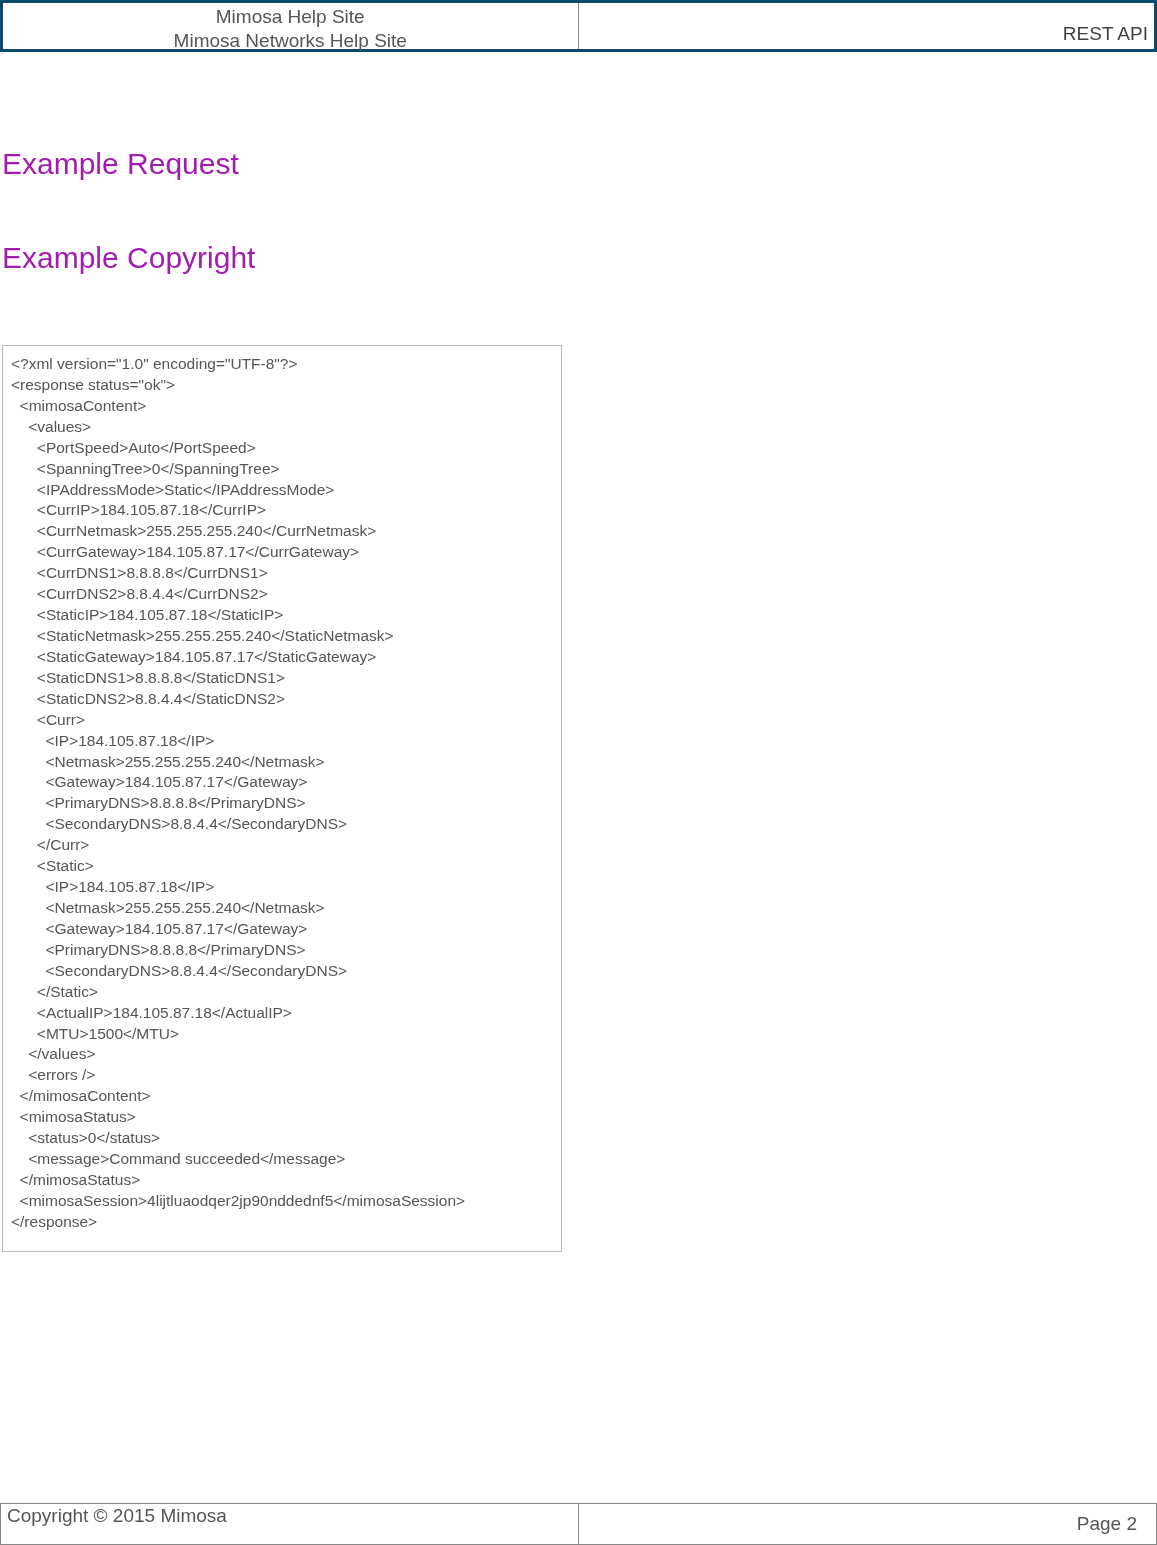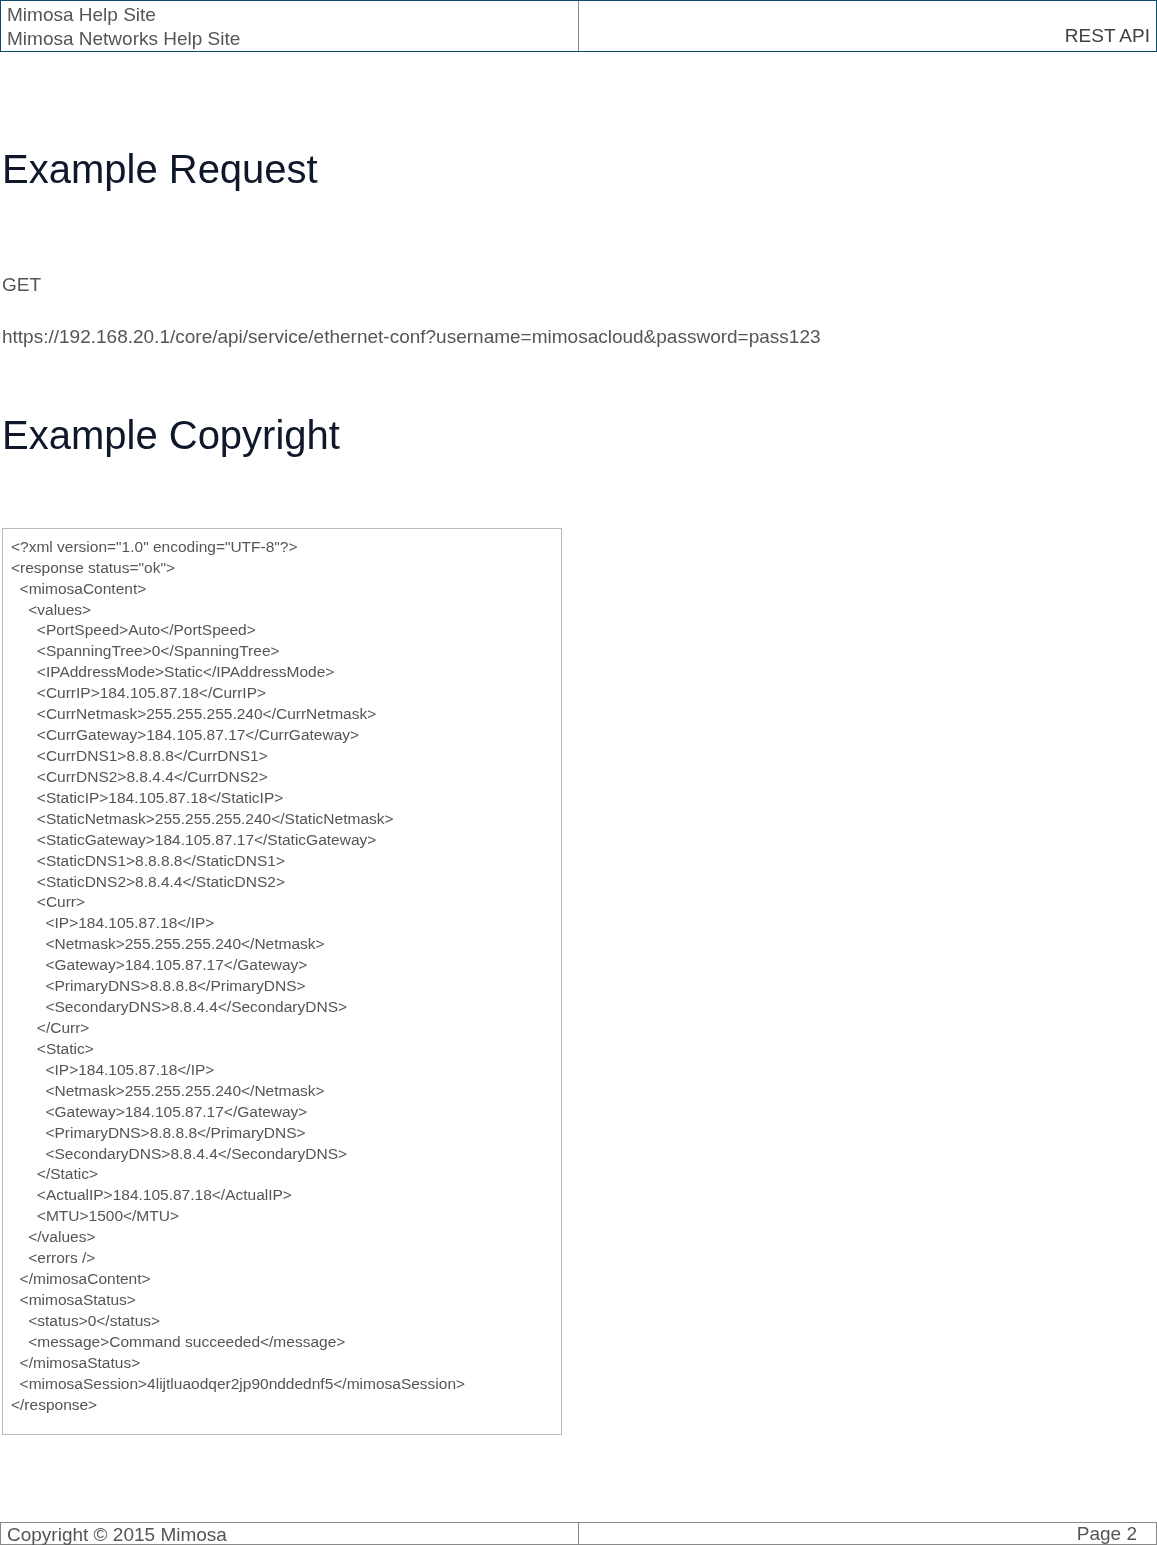--- a/index.html
+++ b/index.html
@@ -11,22 +11,23 @@
       width: 1157px;
       height: 1545px;
       font-family: "Segoe UI", Tahoma, Geneva, Verdana, sans-serif;
       color: #555;
       background: #fff;
       position: relative;
     }
     .header {
       display: flex;
       width: 100%;
-      border: 1px solid #0c4a6e;
+      border: 3px solid #0c4a6e;
       height: 52px;
+      text-align: center;
     }
     .header-left {
       width: 50%;
       border-right: 1px solid #888;
       padding: 2px 6px;
       font-size: 19px;
       line-height: 1.25;
       color: #555;
     }
     .header-right {
@@ -35,23 +36,23 @@
       align-items: flex-end;
       justify-content: flex-end;
       padding: 2px 6px 4px 6px;
       font-size: 19px;
       color: #404040;
     }
     .content {
       padding: 0 2px;
     }
     h1.section-heading {
-      font-size: 40px;
+      font-size: 30px;
       font-weight: 400;
-      color: #0f172a;
+      color: #a21caf;
       margin-top: 95px;
       margin-bottom: 0;
     }
     h1.section-heading.second {
       margin-top: 60px;
     }
     .request-block {
       margin-top: 78px;
       font-size: 19px;
       color: #555;
@@ -71,21 +72,21 @@
       white-space: pre;
       font-family: "Segoe UI", Tahoma, Geneva, Verdana, sans-serif;
     }
     .footer {
       position: absolute;
       bottom: 0;
       left: 0;
       width: 100%;
       display: flex;
       border: 1px solid #888;
-      height: 23px;
+      height: 42px;
     }
     .footer-left {
       width: 50%;
       border-right: 1px solid #888;
       padding: 1px 6px;
       font-size: 19px;
       color: #555;
     }
     .footer-right {
       width: 50%;
@@ -107,24 +108,20 @@
   </div>
   <div class="header-right">
     <span>REST API</span>
   </div>
 </div>
 
 <div class="content">
 
   <h1 class="section-heading">Example Request</h1>
 
-  <div class="request-block">
-    <div class="request-method">GET</div>
-    <div>https://192.168.20.1/core/api/service/ethernet-conf?username=mimosacloud&amp;password=pass123</div>
-  </div>
 
   <h1 class="section-heading second">Example Copyright</h1>
 
   <div class="code-box">&lt;?xml version="1.0" encoding="UTF-8"?&gt;
 &lt;response status="ok"&gt;
   &lt;mimosaContent&gt;
     &lt;values&gt;
       &lt;PortSpeed&gt;Auto&lt;/PortSpeed&gt;
       &lt;SpanningTree&gt;0&lt;/SpanningTree&gt;
       &lt;IPAddressMode&gt;Static&lt;/IPAddressMode&gt;

